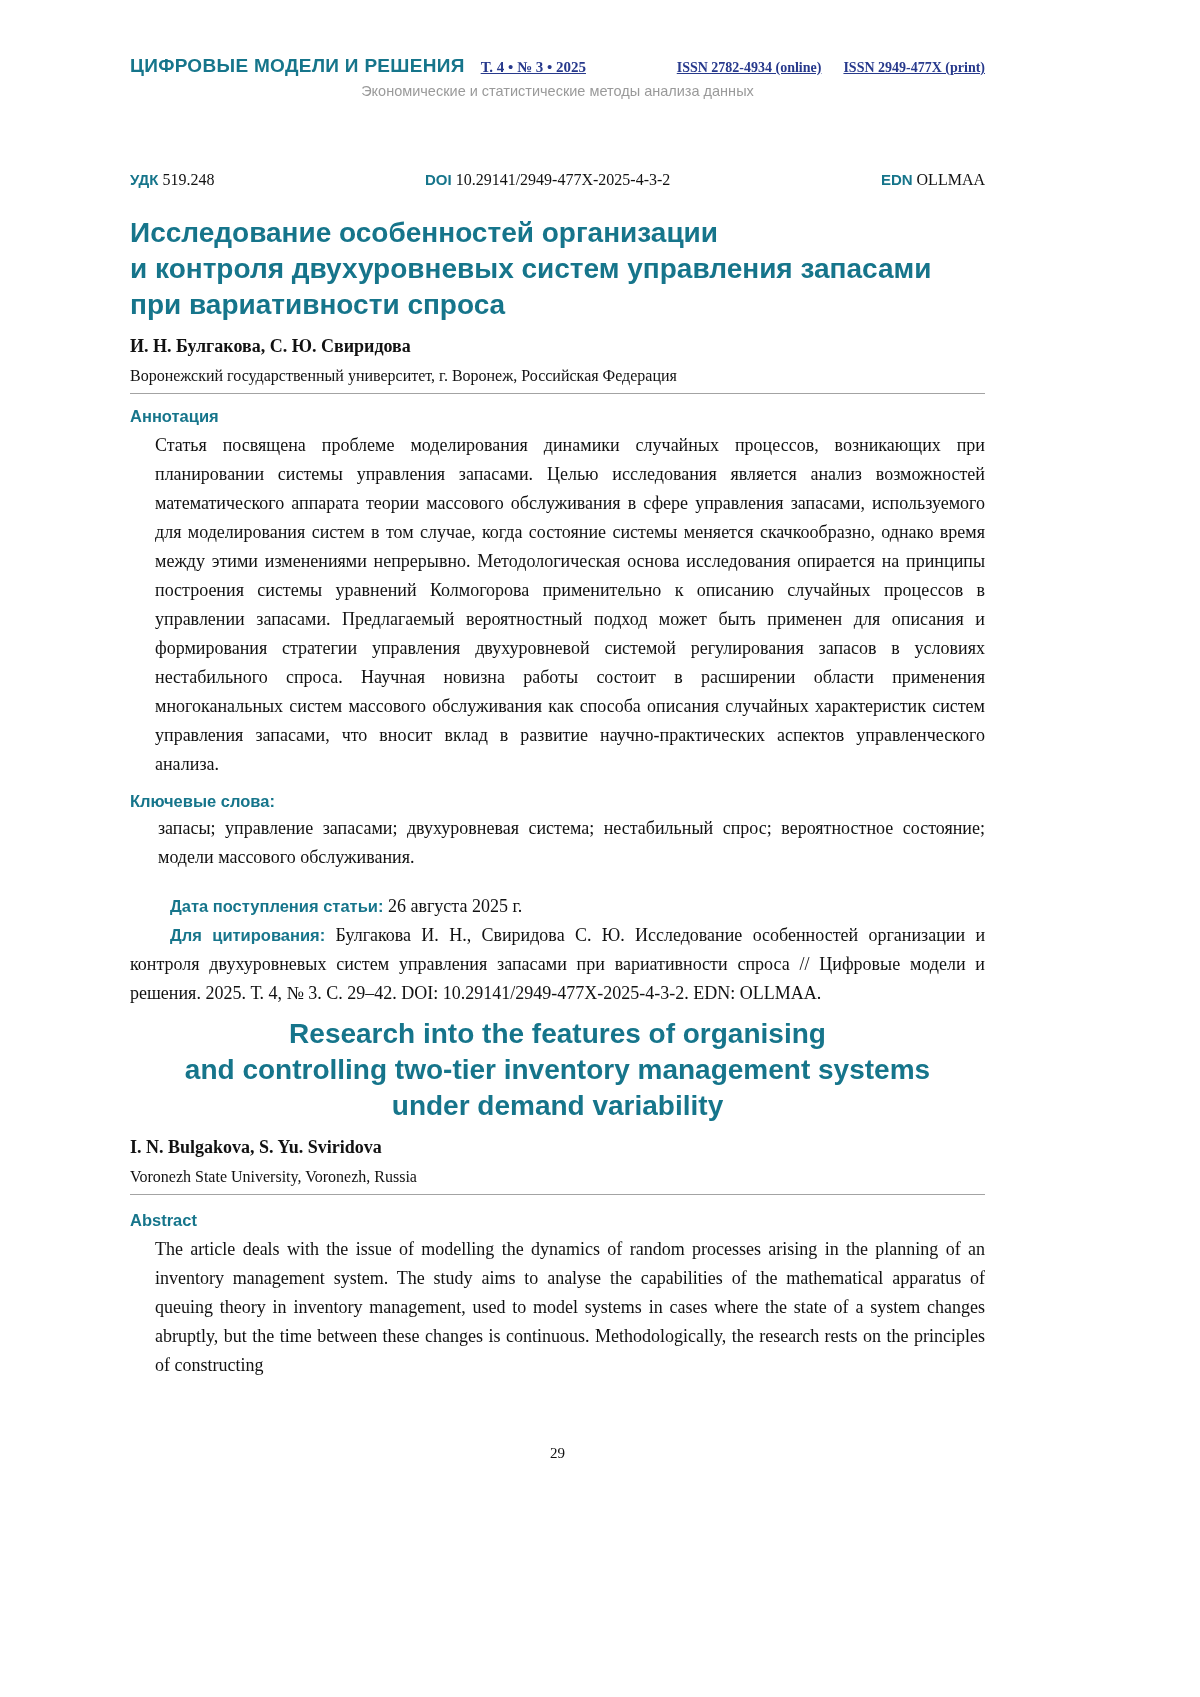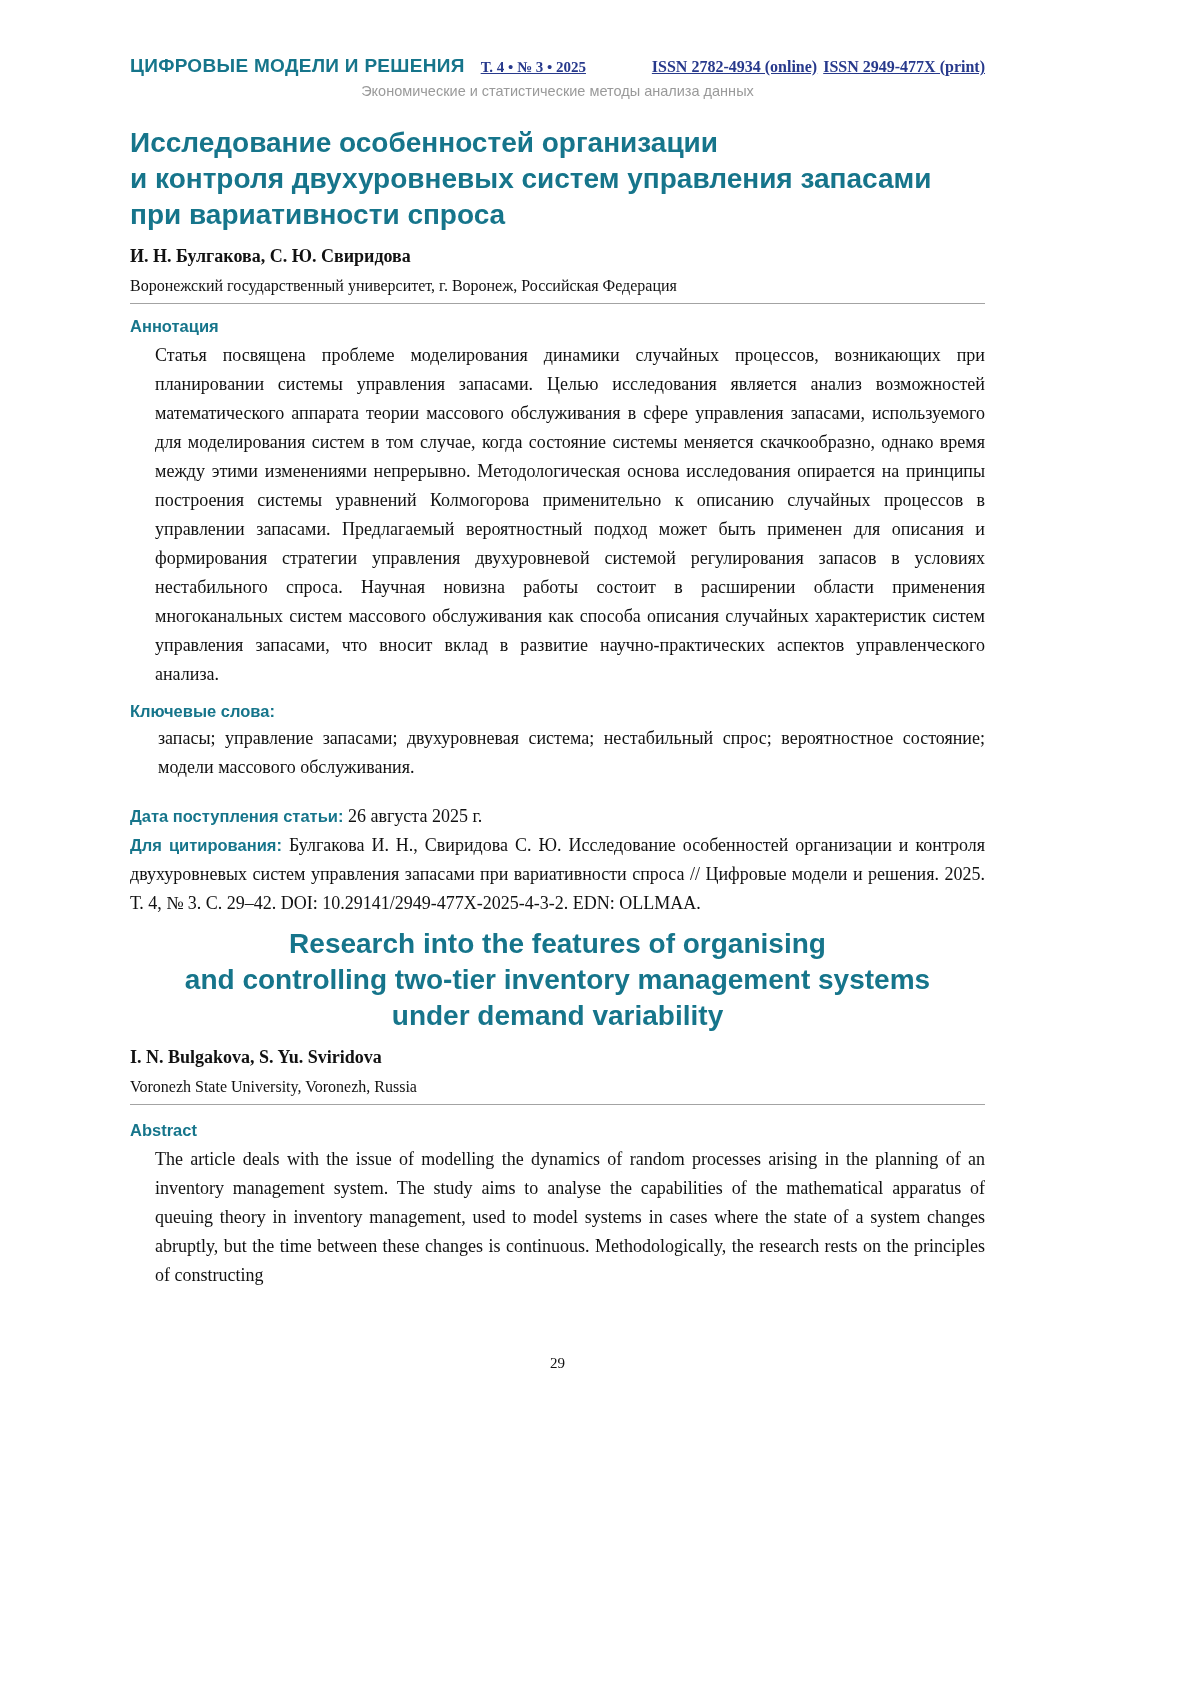--- a/index.html
+++ b/index.html
@@ -33,24 +33,24 @@
     font-weight: bold;
     font-size: 15px;
     color: #27398c;
     text-decoration: underline;
     margin-left: 16px;
     white-space: nowrap;
   }
   .issn-group {
     margin-left: auto;
     display: flex;
-    gap: 6px;
-    font-family: "Liberation Serif", serif;
-    font-weight: bold;
-    font-size: 16px;
+    gap: 22px;
+    font-family: "Liberation Serif", serif;
+    font-weight: bold;
+    font-size: 14px;
     color: #27398c;
     align-items: center;
   }
   .issn-group span { text-decoration: underline; white-space: nowrap; }
   .journal-subtitle {
     font-family: "Liberation Sans", sans-serif;
     font-size: 14.5px;
     color: #9a9a9a;
     margin-top: 6px;
     text-align: center;
@@ -124,20 +124,21 @@
     font-size: 18px;
     line-height: 29px;
   }
   .received-line { margin-top: 20px; }
   .citation-line { text-align: justify; }
   .inline-label {
     font-family: "Liberation Sans", sans-serif;
     font-weight: bold;
     font-size: 16.5px;
     color: #16758b;
+    margin-left: 40px;
   }
   .en-title { margin-top: 8px; text-align: center; }
   .abstract-heading-en { margin-top: 16px; }
 
   
   .page-number {
     margin-top: 65px;
     text-align: center;
     font-size: 15px;
     font-family: "Liberation Serif", serif;
@@ -154,20 +155,34 @@
       <span class="journal-name">ЦИФРОВЫЕ МОДЕЛИ И РЕШЕНИЯ</span>
       <span class="issue-info">Т. 4 • № 3 • 2025</span>
       <span class="issn-group">
         <span>ISSN 2782-4934 (online)</span>
         <span>ISSN 2949-477X (print)</span>
       </span>
     </div>
     <div class="journal-subtitle">Экономические и статистические методы анализа данных</div>
   </header>
 
+  <div class="meta-row">
+    <span>
+      <span class="meta-label">УДК</span>
+      <span class="meta-value">519.248</span>
+    </span>
+    <span>
+      <span class="meta-label">DOI</span>
+      <span class="meta-value">10.29141/2949-477X-2025-4-3-2</span>
+    </span>
+    <span>
+      <span class="meta-label">EDN</span>
+      <span class="meta-value">OLLMAA</span>
+    </span>
+  </div>
 
   <h1 class="article-title">Исследование особенностей организации
 и контроля двухуровневых систем управления запасами
 при вариативности спроса</h1>
   <div class="authors">И. Н. Булгакова, С. Ю. Свиридова</div>
   <div class="affiliation">Воронежский государственный университет, г. Воронеж, Российская Федерация</div>
   <hr class="rule">
 
   <h2 class="section-heading">Аннотация</h2>
   <p class="body-text abstract-text">Статья посвящена проблеме моделирования динамики случайных процессов, возникающих при планировании системы управления запасами. Целью исследования является анализ возможностей математического аппарата теории массового обслуживания в сфере управления запасами, используемого для моделирования систем в том случае, когда состояние системы меняется скачкообразно, однако время между этими изменениями непрерывно. Методологическая основа исследования опирается на принципы построения системы уравнений Колмогорова применительно к описанию случайных процессов в управлении запасами. Предлагаемый вероятностный подход может быть применен для описания и формирования стратегии управления двухуровневой системой регулирования запасов в условиях нестабильного спроса. Научная новизна работы состоит в расширении области применения многоканальных систем массового обслуживания как способа описания случайных характеристик систем управления запасами, что вносит вклад в развитие научно-практических аспектов управленческого анализа.</p>

